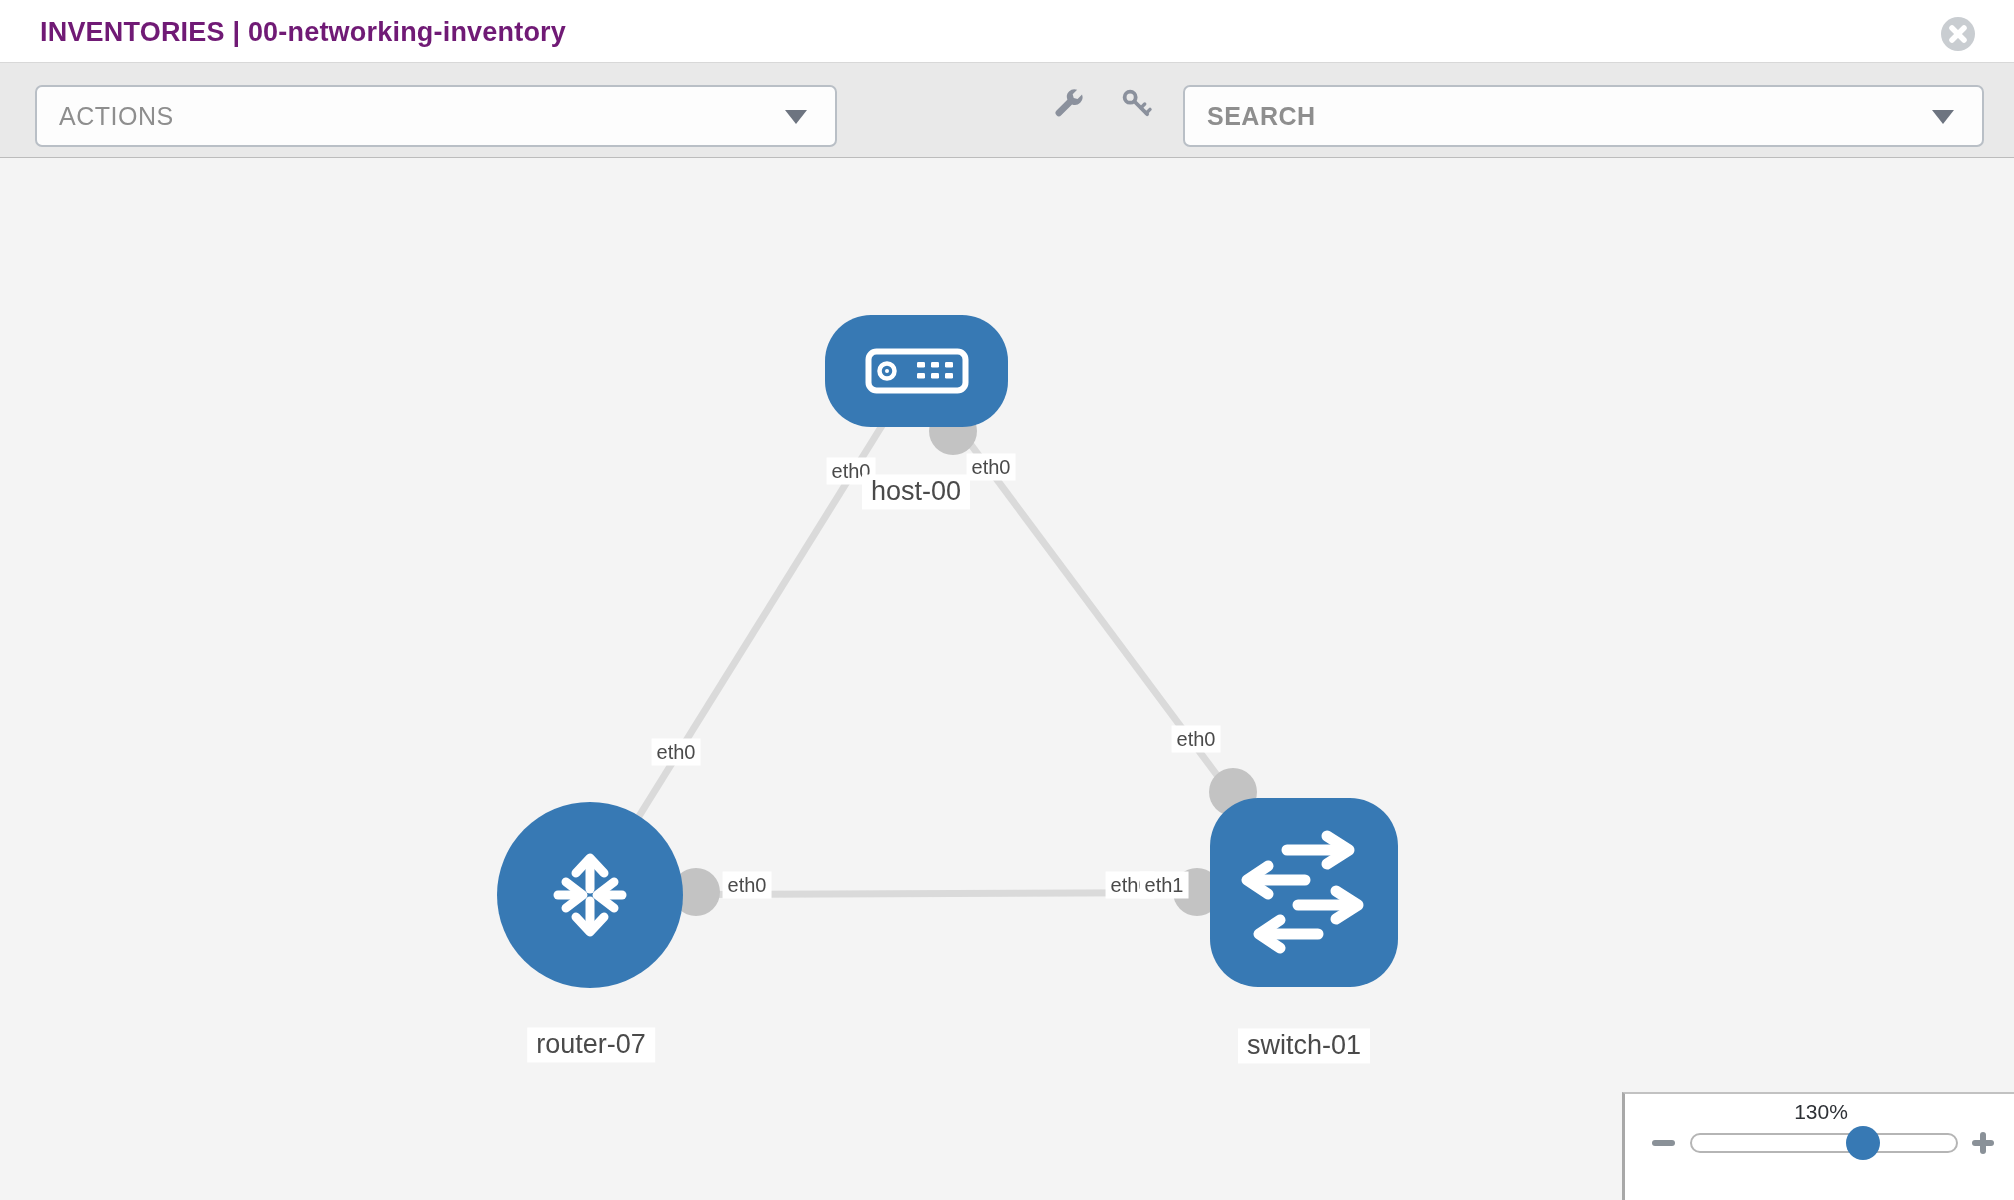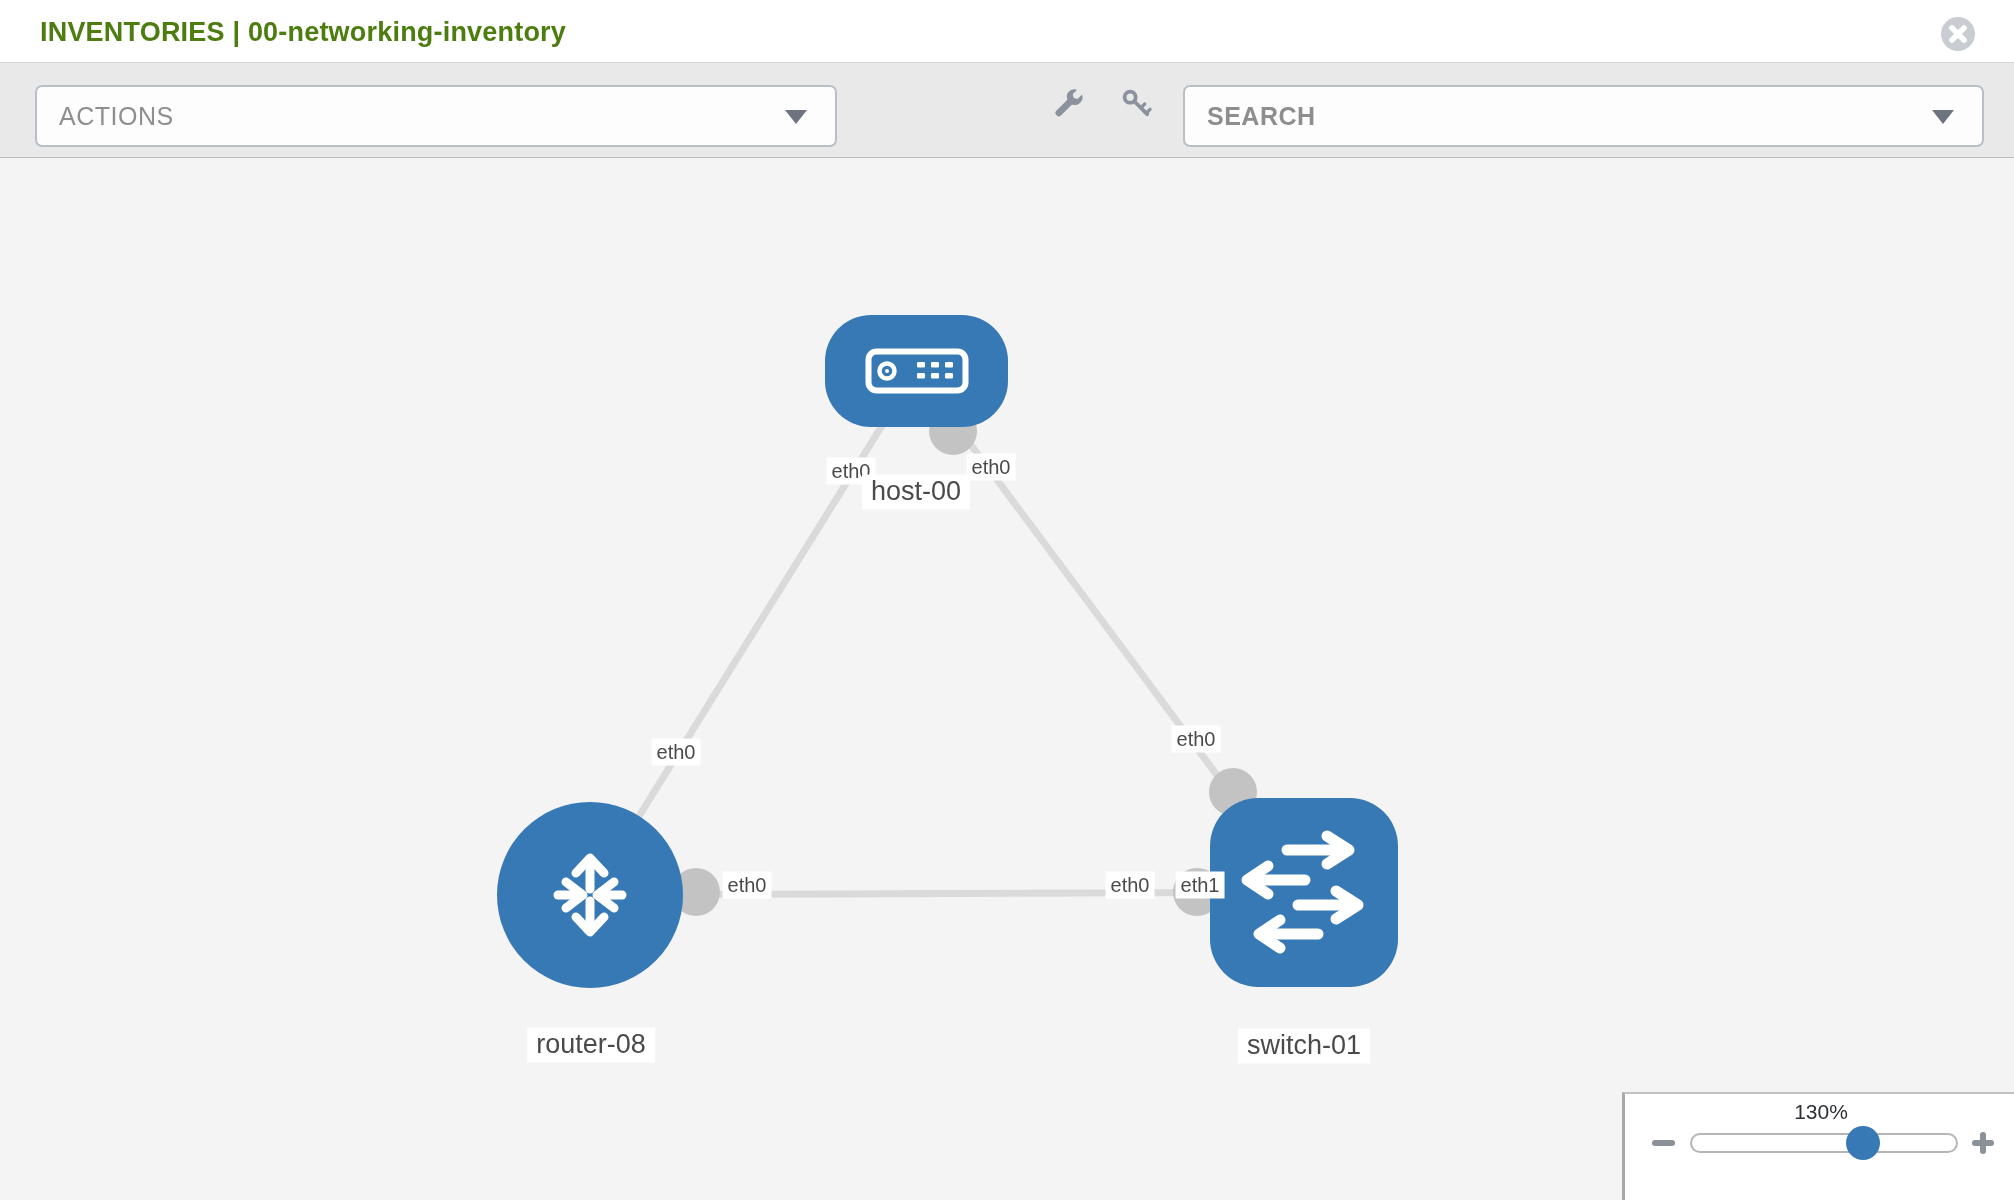--- a/index.html
+++ b/index.html
@@ -1,21 +1,21 @@
 <!DOCTYPE html>
 <html><head>
 <meta charset="utf-8">
 <style>
   html,body{margin:0;padding:0;background:#fff;}
   .stage{position:relative;width:2014px;height:1200px;overflow:hidden;
          font-family:"Liberation Sans",sans-serif;background:#fff;}
 
   
   .header{position:absolute;left:0;top:0;width:2014px;height:62px;background:#ffffff;}
-  .page-title{position:absolute;left:40px;top:17px;font-size:27px;font-weight:700;color:#4d7c0f;letter-spacing:.2px;}
+  .page-title{position:absolute;left:40px;top:17px;font-size:27px;font-weight:700;color:#701a75;letter-spacing:.2px;}
   .close-btn{position:absolute;left:1941px;top:17px;width:34px;height:34px;border-radius:50%;
              background:#c9cdd1;display:flex;align-items:center;justify-content:center;cursor:pointer;}
 
   
   .toolbar{position:absolute;left:0;top:62px;width:2014px;height:94px;background:#e9e9e9;
            border-top:1px solid #d8d8d8;border-bottom:2px solid #bcbcbc;}
   .select-box{position:absolute;height:58px;background:#fdfdfd;border:2px solid #b9bfc6;border-radius:7px;
               display:flex;align-items:center;cursor:pointer;}
   .select-box .lbl{margin-left:22px;font-size:25px;color:#8e8e8e;letter-spacing:.5px;}
   .caret{position:absolute;right:28px;top:50%;margin-top:-6px;width:0;height:0;
@@ -140,23 +140,23 @@
 
     <div class="chip if" style="left:851px;top:313px;">eth0</div>
     <div class="chip nodename" style="left:916px;top:302px;">host-00</div>
     <div class="chip if" style="left:991px;top:309px;">eth0</div>
 
     <div class="chip if" style="left:676px;top:594px;">eth0</div>
     <div class="chip if" style="left:1196px;top:581px;">eth0</div>
 
     <div class="chip if" style="left:747px;top:727px;">eth0</div>
     <div class="chip if" style="left:1130px;top:727px;">eth0</div>
-    <div class="chip if" style="left:1200px;top:727px;">eth1</div>
+    <div class="chip if" style="left:1164px;top:727px;">eth1</div>
 
-    <div class="chip nodename" style="left:591px;top:855px;">router-08</div>
+    <div class="chip nodename" style="left:591px;top:855px;">router-07</div>
     <div class="chip nodename" style="left:1304px;top:856px;">switch-01</div>
   </div>
 
   <div class="zoom-panel">
     <div class="zoom-level">130%</div>
   </div>
   <div class="zoom-minus"></div>
   <div class="zoom-track"></div>
   <div class="zoom-thumb"></div>
   <div class="zoom-plus">

